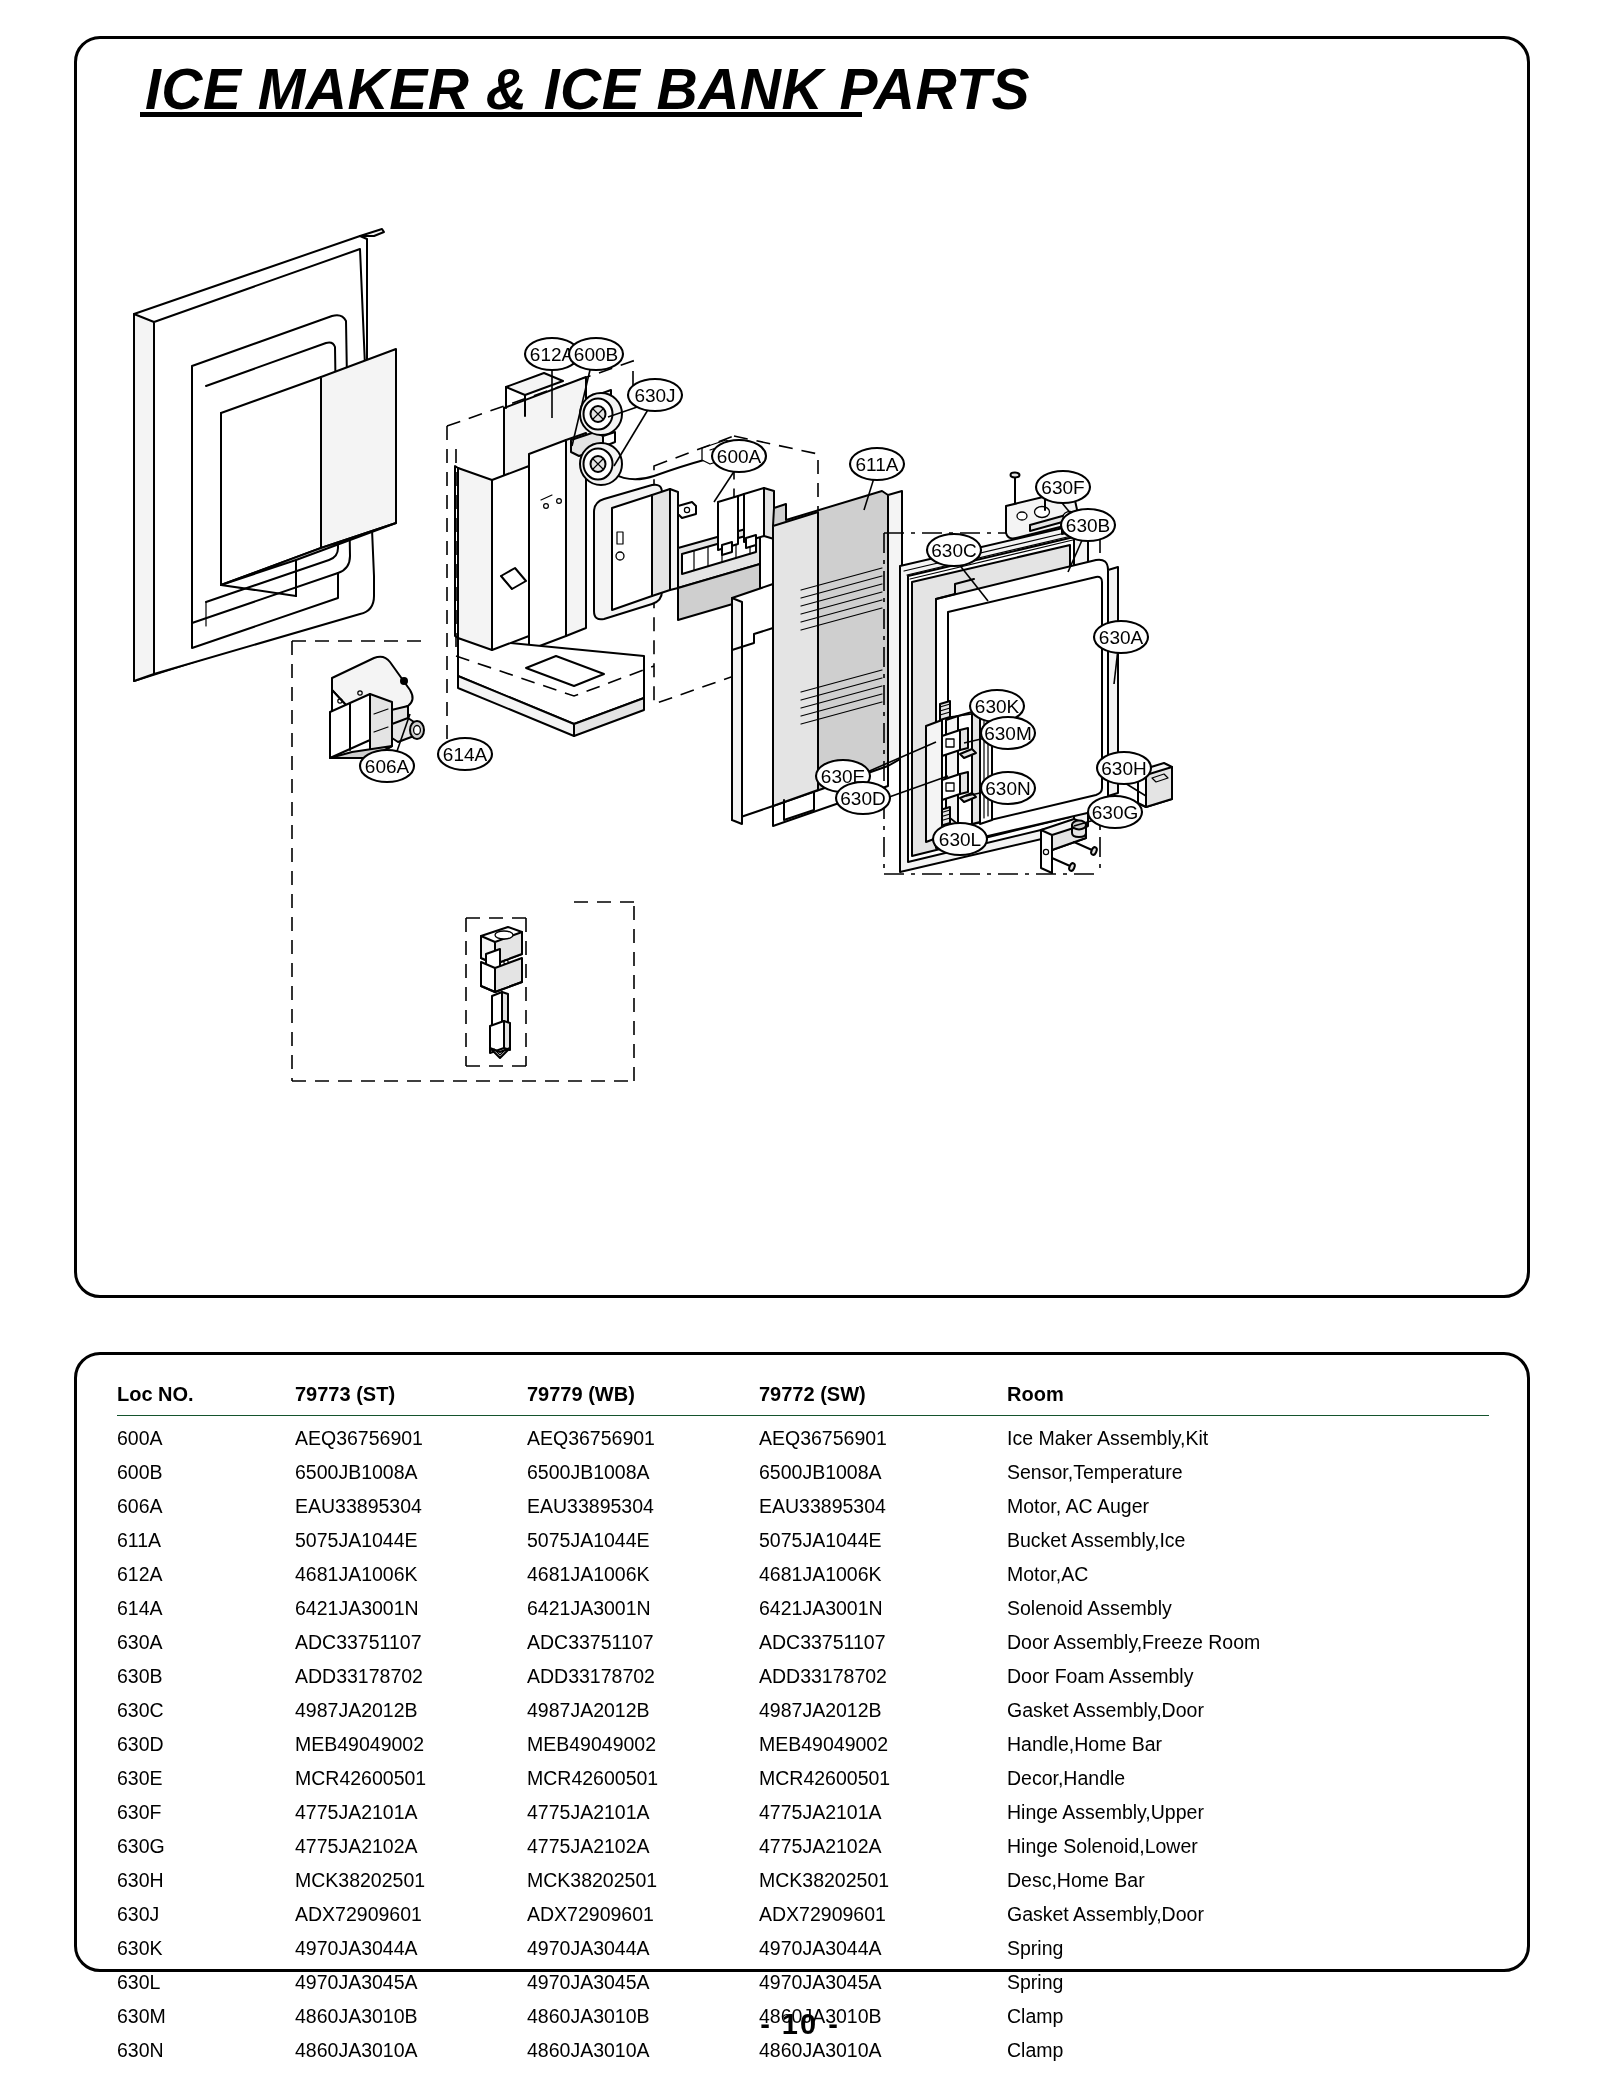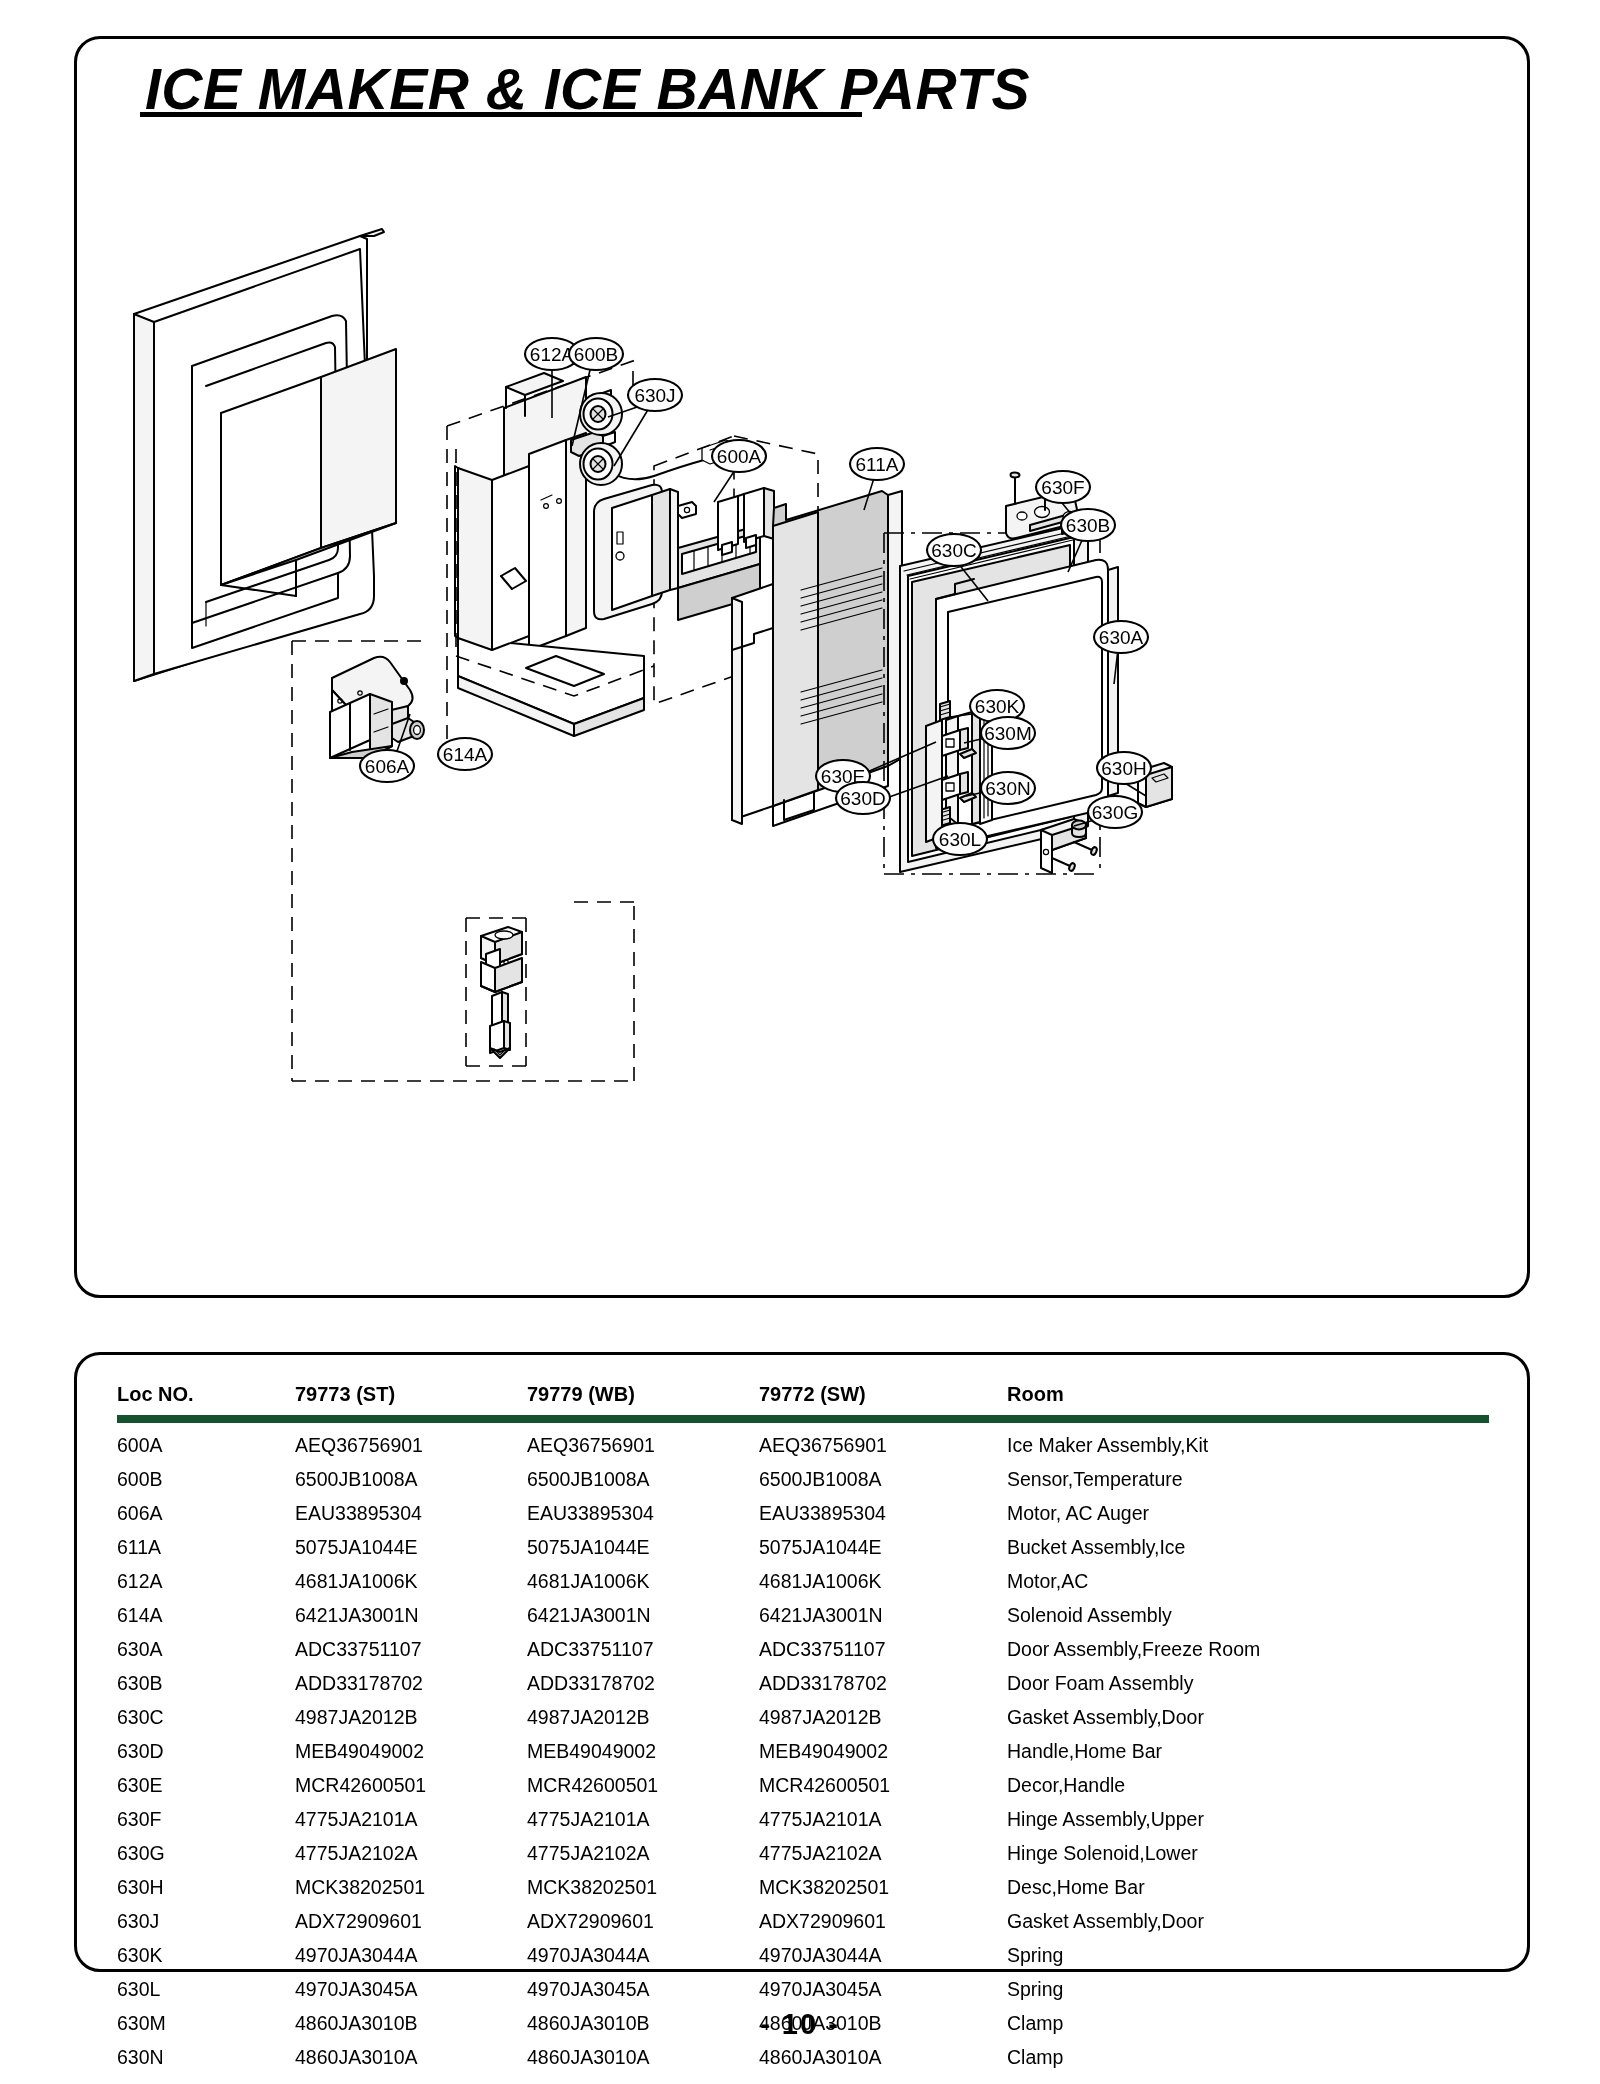--- a/index.html
+++ b/index.html
@@ -87,21 +87,21 @@
     font-size: 19.5px;
   }
   .parts-table th {
     text-align: left;
     font-weight: bold;
     font-size: 20px;
     padding: 0 0 9px 0;
     white-space: nowrap;
   }
   .parts-table thead tr {
-    border-bottom: 8px solid #14532d;
+    border-bottom: 1px solid #14532d;
   }
   .parts-table td {
     padding: 5.5px 0 5.5px 0;
     white-space: nowrap;
     font-size: 19.5px;
   }
   .col-loc  { width: 178px; }
   .col-st   { width: 232px; margin-left: 36px; }
   .col-wb   { width: 232px; }
   .col-sw   { width: 248px; }

